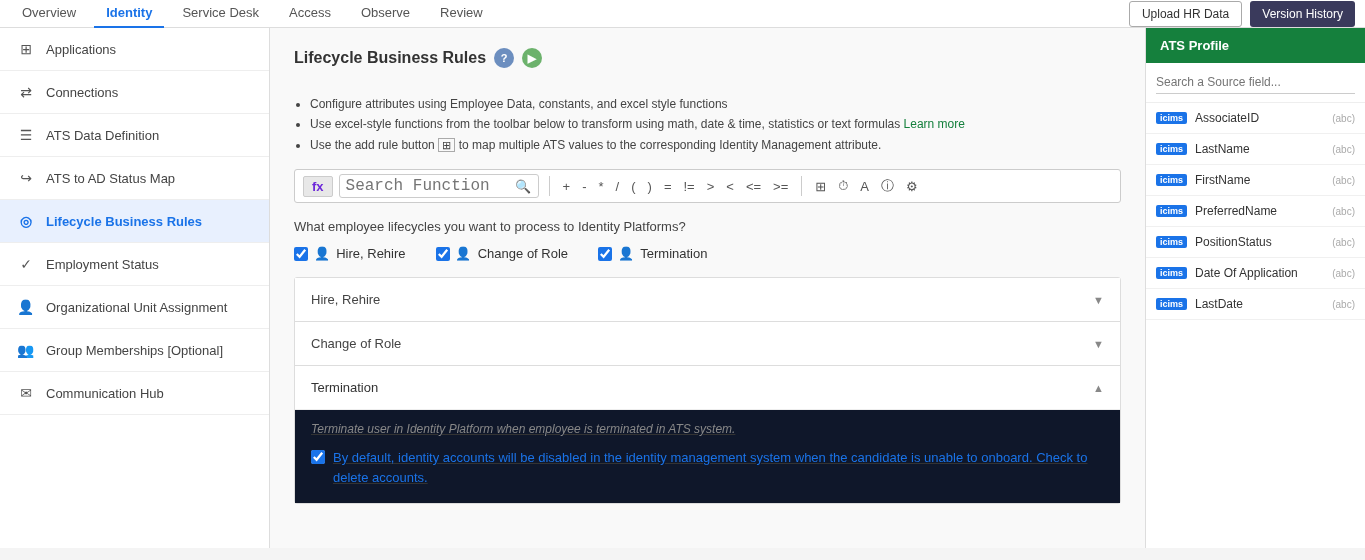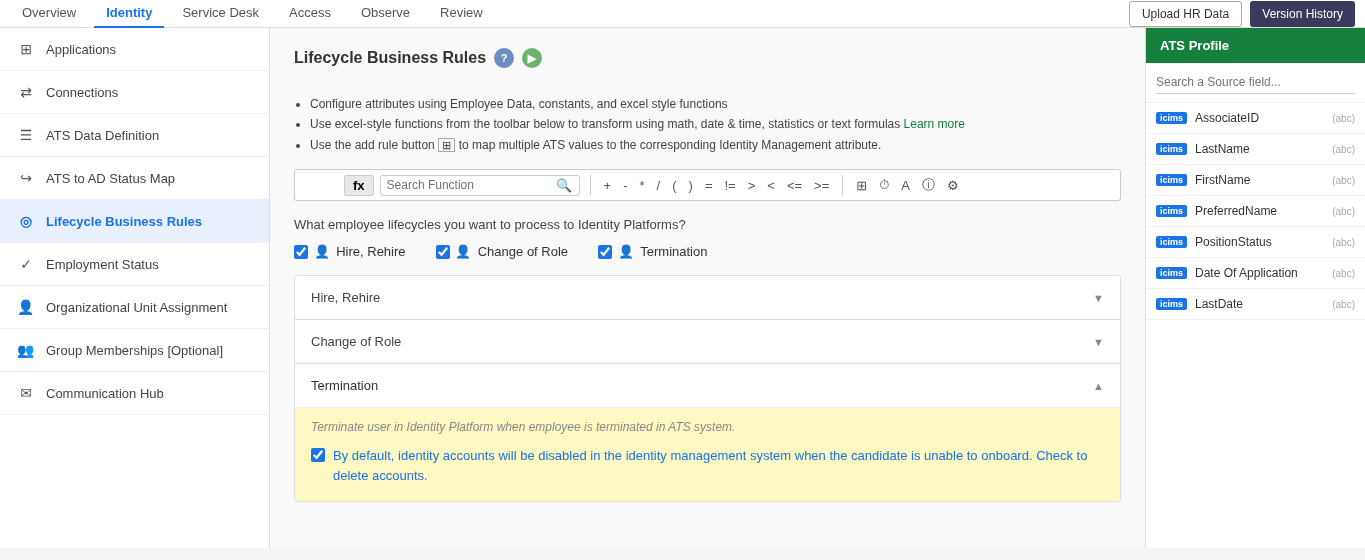--- a/index.html
+++ b/index.html
@@ -161,40 +161,40 @@
       margin-bottom: 16px;
       gap: 6px;
       flex-wrap: wrap;
     }
     .toolbar-fx {
       background: #e8e8e8;
       border: 1px solid #ccc;
       padding: 2px 8px;
       font-size: 13px;
       font-weight: bold;
-      color: #000000;
+      color: #6d28d9;
       border-radius: 2px;
-      margin-left: 41px;
     }
     .toolbar-search {
       display: flex;
       align-items: center;
       border: 1px solid #ccc;
       border-radius: 3px;
       padding: 2px 6px;
       gap: 4px;
       flex: 1;
       max-width: 200px;
     }
     .toolbar-search input {
       border: none;
       outline: none;
-      font-size: 12px;
+      font-size: 16px;
       width: 100%;
       color: #4d7c0f;
+      font-family: Liberation Mono, monospace;
     }
     .toolbar-divider {
       width: 1px;
       height: 20px;
       background: #ccc;
       margin: 0 4px;
     }
     .toolbar-btn {
       background: none;
       border: none;
@@ -257,21 +257,22 @@
     }
     .accordion-chevron {
       font-size: 11px;
       color: #888;
     }
 
     
     .accordion-content {
       padding: 12px 16px 16px 16px;
       border-top: 1px solid #eee;
-      background: #fef9c3;
+      background: #0f172a;
+      text-decoration: underline;
     }
     .termination-subtitle {
       font-size: 12px;
       color: #888;
       font-style: italic;
       margin-bottom: 12px;
     }
     .termination-check-row {
       display: flex;
       align-items: flex-start;

